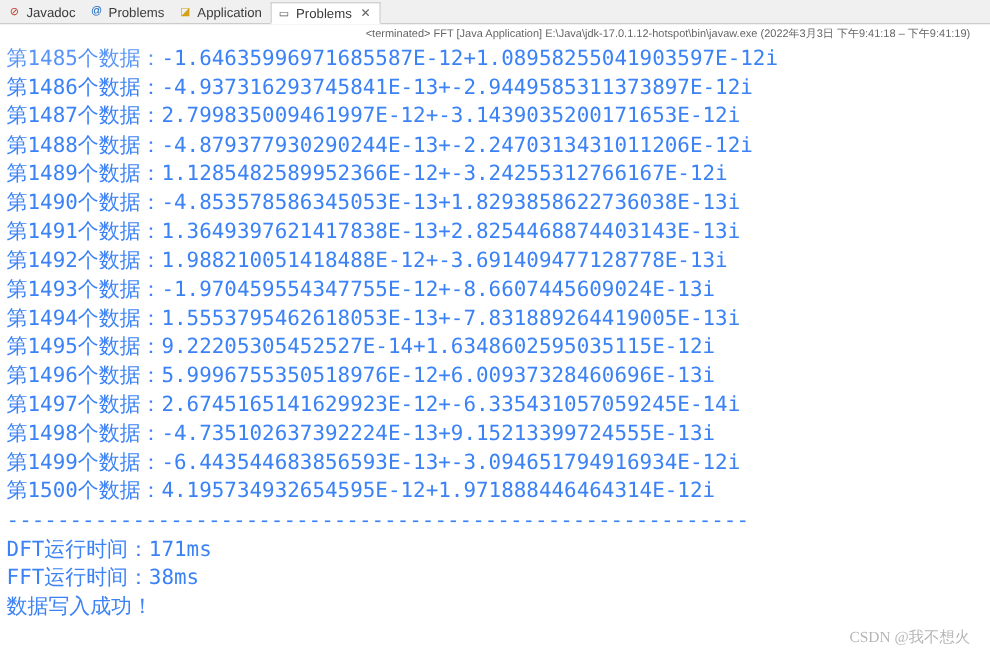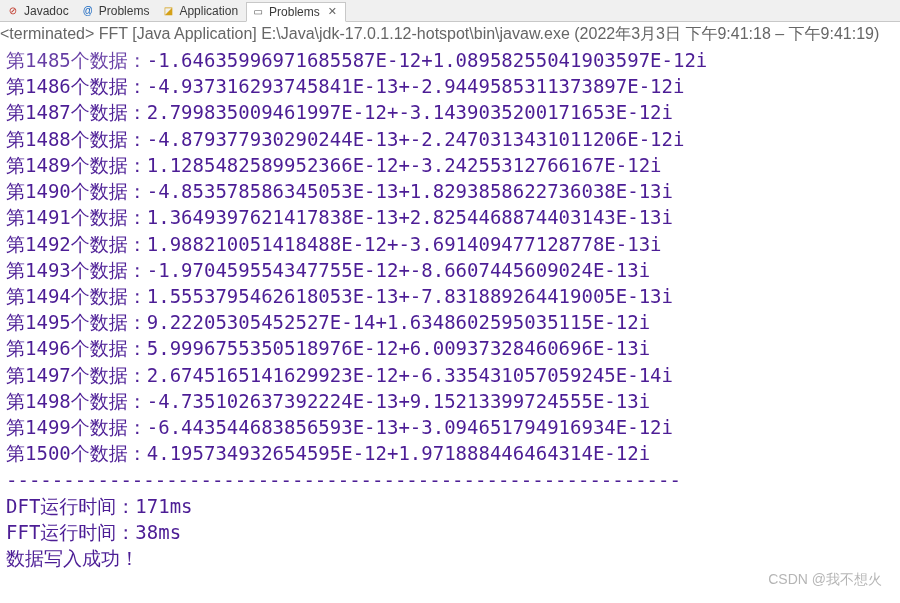--- a/index.html
+++ b/index.html
@@ -34,41 +34,42 @@
   }
   .tab .icon {
     width: 14px; height: 14px;
     display: flex; align-items: center; justify-content: center;
     font-size: 10px;
   }
   .tab .close {
     margin-left: 4px; color: #666; font-size: 11px;
   }
   .status-line {
-    padding: 2px 0;
+    padding: 2px 18px;
     color: #666666;
-    font-size: 16px;
+    font-size: 10px;
     font-family: Arial, sans-serif;
     border-bottom: 0;
+    text-align: right;
   }
   .console-body {
     padding: 0 8px 6px 6px;
     font-family: "Consolas", "SimSun", monospace;
     font-size: 19px;
     line-height: 1.38;
-    color: #4c1d95;
+    color: #3b82f6;
     white-space: pre;
   }
   .data-row span:first-child { letter-spacing: 0; }
   .watermark {
     position: absolute;
     right: 18px; bottom: 14px;
     color: rgba(120,120,120,0.55);
     font-size: 14px;
-    font-family: Liberation Sans, sans-serif;
+    font-family: Liberation Serif, serif;
     pointer-events: none;
   }
   .ico-problems { color: #c0392b; }
   .ico-javadoc  { color: #1565c0; }
   .ico-decl     { color: #d4a017; }
   .ico-console  { color: #555; }
 </style>
 </head>
 <body>
 

